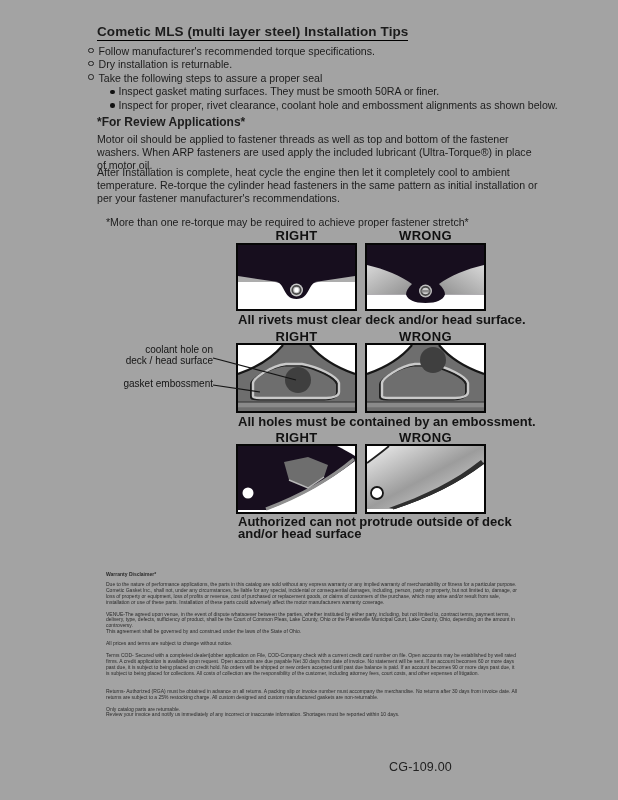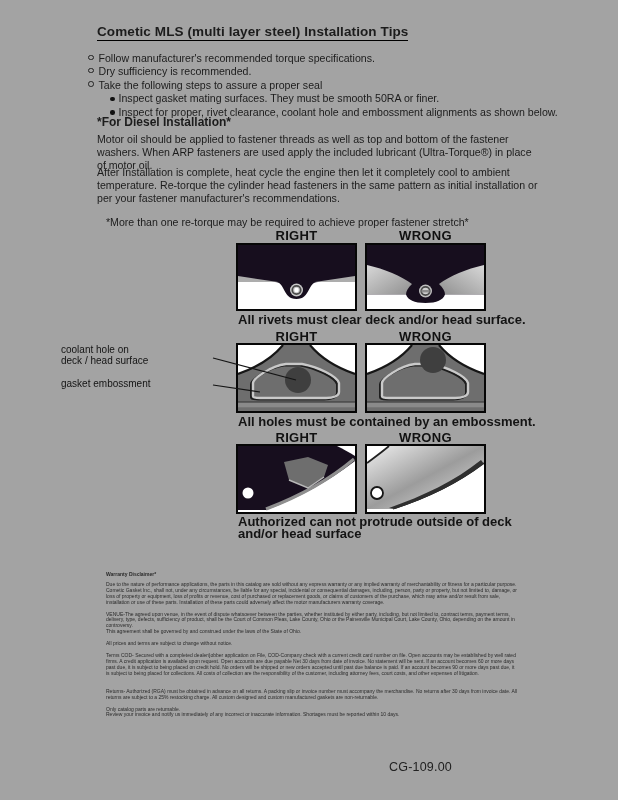--- a/index.html
+++ b/index.html
@@ -9,35 +9,35 @@
   }
   .abs { position:absolute; }
 
   
   .title {
     left:97px; top:24px; font-size:13.5px; font-weight:bold;
     border-bottom:1.6px solid #000; padding-bottom:1px; letter-spacing:.1px;
   }
 
   
-  .bullets { left:88px; top:45px; font-size:10.6px; line-height:13.4px; width:470px;margin-top:7px; }
+  .bullets { left:88px; top:45px; font-size:10.6px; line-height:13.4px; width:470px; }
   .bline { display:flex; align-items:baseline; }
   .bline.sub { margin-left:22px; }
   .o-dot { flex:0 0 auto; width:3.5px; height:3.5px; border:1px solid #222; border-radius:50%; margin-right:5px; position:relative; top:-2px; }
   .f-dot { flex:0 0 auto; width:4.5px; height:4.5px; background:#111; border-radius:50%; margin-right:4px; position:relative; top:-1px; }
 
   
   .diesel-h { left:97px; top:115px; font-size:12px; font-weight:bold; }
   .para { left:97px; font-size:10.6px; line-height:13.2px; width:442px; }
 
   
   .dlabel { font-size:13px; font-weight:700; width:121px; text-align:center; letter-spacing:.3px; color:#111; }
   .dbox { border:2px solid #060606; background:#fff; line-height:0; }
   .dcap { font-size:13px; color:#141414; line-height:12.2px;font-weight:bold; }
-  .leader-label { font-size:10px; line-height:10.6px; width:152px; color:#141414; }
+  .leader-label { font-size:10px; line-height:10.6px; text-align:right; width:152px; color:#141414; }
   .overlay { left:0; top:0; pointer-events:none; }
 
   
   .legal { left:106px; top:572px; width:412px; font-size:5px; line-height:5.9px; color:#2a2a2a; }
   .legal .lh { font-weight:bold; margin-bottom:4px; }
   .lp { margin:0 0 6px 0; }
   .lp.tight { margin-bottom:0; }
   .lp.before-returns { margin-bottom:12px; }
 
   .pagenum { left:389px; top:760px; font-size:12.5px; color:#222; letter-spacing:.2px; }
@@ -49,37 +49,37 @@
 
   <div class="abs title">Cometic MLS (multi layer steel) Installation Tips</div>
 
   <div class="abs bullets">
     <div class="bline">
       <span class="o-dot"></span>
       <span>Follow manufacturer's recommended torque specifications.</span>
     </div>
     <div class="bline">
       <span class="o-dot"></span>
-      <span>Dry sufficiency is recommended.</span>
+      <span>Dry installation is returnable.</span>
     </div>
     <div class="bline">
       <span class="o-dot"></span>
       <span>Take the following steps to assure a proper seal</span>
     </div>
     <div class="bline sub">
       <span class="f-dot"></span>
       <span>Inspect gasket mating surfaces.  They must be smooth 50RA or finer.</span>
     </div>
     <div class="bline sub">
       <span class="f-dot"></span>
       <span>Inspect for proper, rivet clearance, coolant hole and embossment alignments as shown below.</span>
     </div>
   </div>
 
-  <div class="abs diesel-h">*For Diesel Installation*</div>
+  <div class="abs diesel-h">*For Review Applications*</div>
   <div class="abs para" style="top:133px;">Motor oil should be applied to fastener threads as well as top and bottom of the fastener washers. When ARP fasteners are used apply the included lubricant (Ultra-Torque®) in place of motor oil.</div>
   <div class="abs para" style="top:166px;">After Installation is complete, heat cycle the engine then let it completely cool to ambient temperature. Re-torque the cylinder head fasteners in the same pattern as initial installation or per your fastener manufacturer's recommendations.</div>
   <div class="abs para" style="top:216px;margin-left:9px;">*More than one re-torque may be required to achieve proper fastener stretch*</div>
 
   <div class="abs dlabel" style="left:236px; top:228px;">RIGHT</div>
   <div class="abs dlabel" style="left:365px; top:228px;">WRONG</div>
 
   <div class="abs dbox" style="left:236px; top:243px;">
     <svg width="117" height="64" viewBox="0 0 117 64">
       <rect x="0" y="0" width="117" height="64" fill="#170e1e"></rect>

